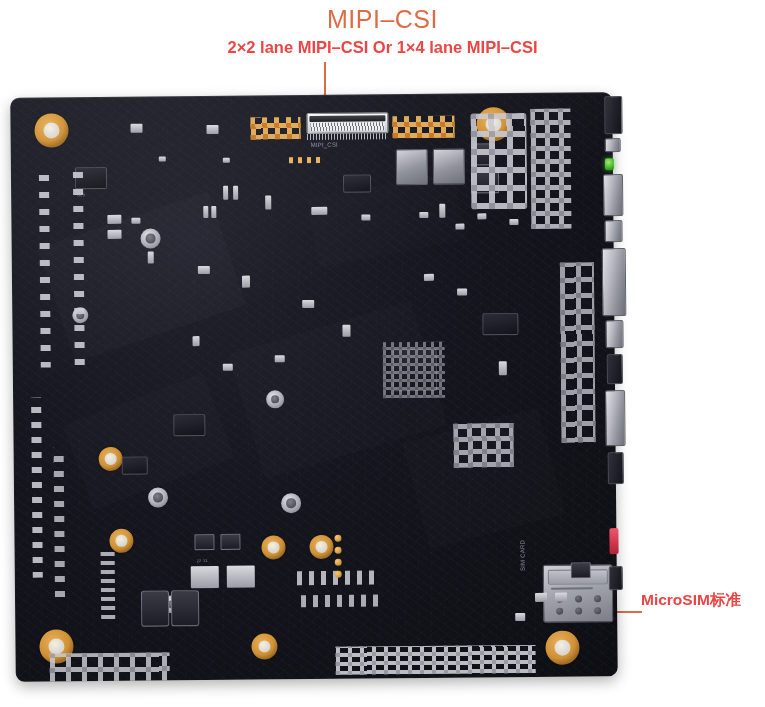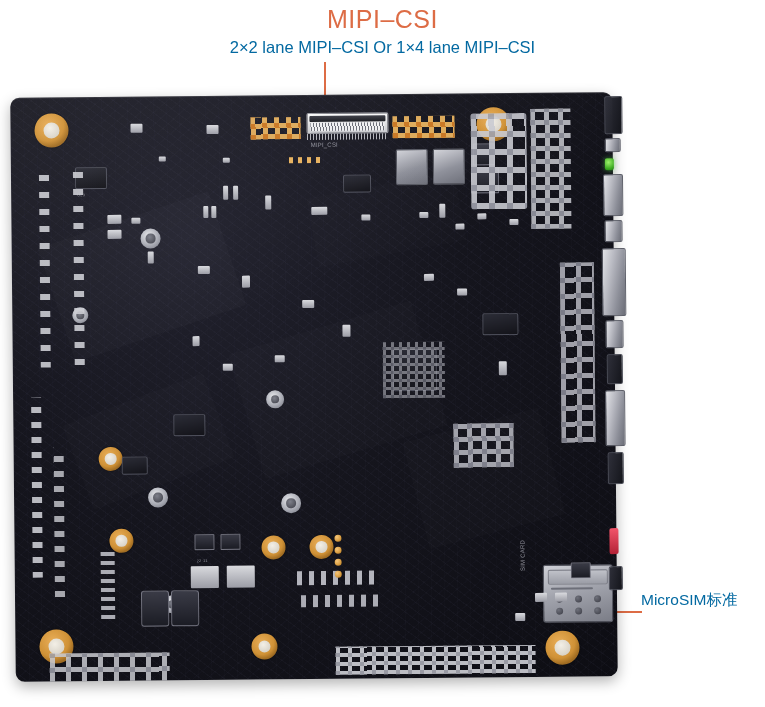--- a/index.html
+++ b/index.html
@@ -12,22 +12,23 @@
   #stage{position:absolute;left:0;top:0;width:765px;height:551px;}
 
   
   .ann-title{
     color:#dd6c45;
     font-weight:400;
     letter-spacing:.5px;
     white-space:nowrap;
   }
   .ann-sub{
-    color:#0369a1;
+    color:#ef4444;
     white-space:nowrap;
+    font-weight:bold;
   }
   #mipi-label{
     position:absolute;left:0;top:4px;width:765px;text-align:center;
   }
   #mipi-label .ann-title{font-size:25px;line-height:30px;}
   #mipi-label .ann-sub{font-size:16.5px;line-height:22px;margin-top:2px;}
 
   #sim-label{
     position:absolute;left:641px;top:588px;text-align:left;
   }

